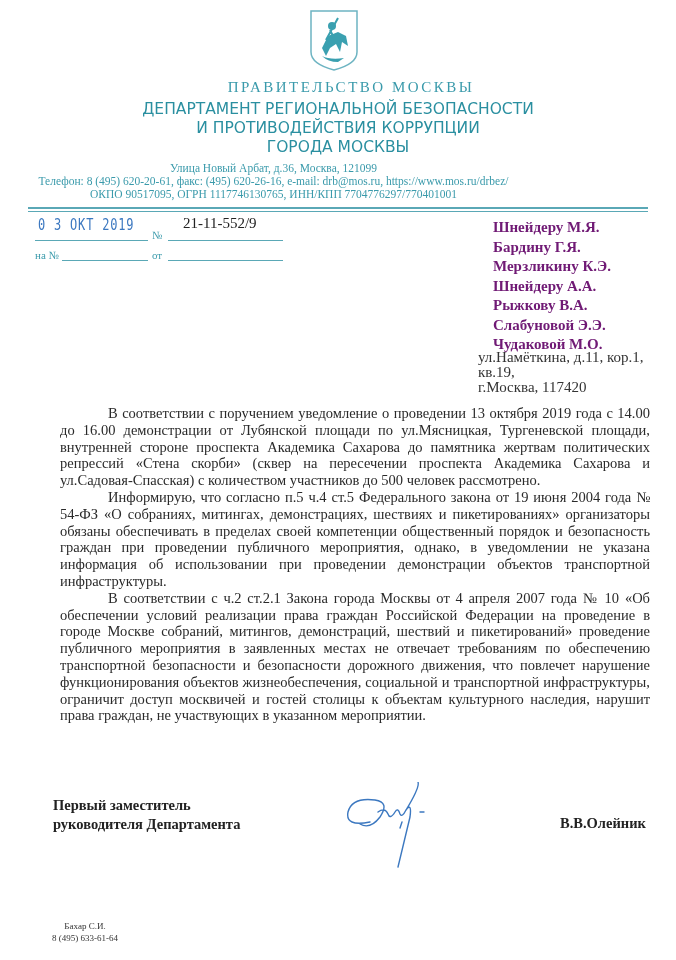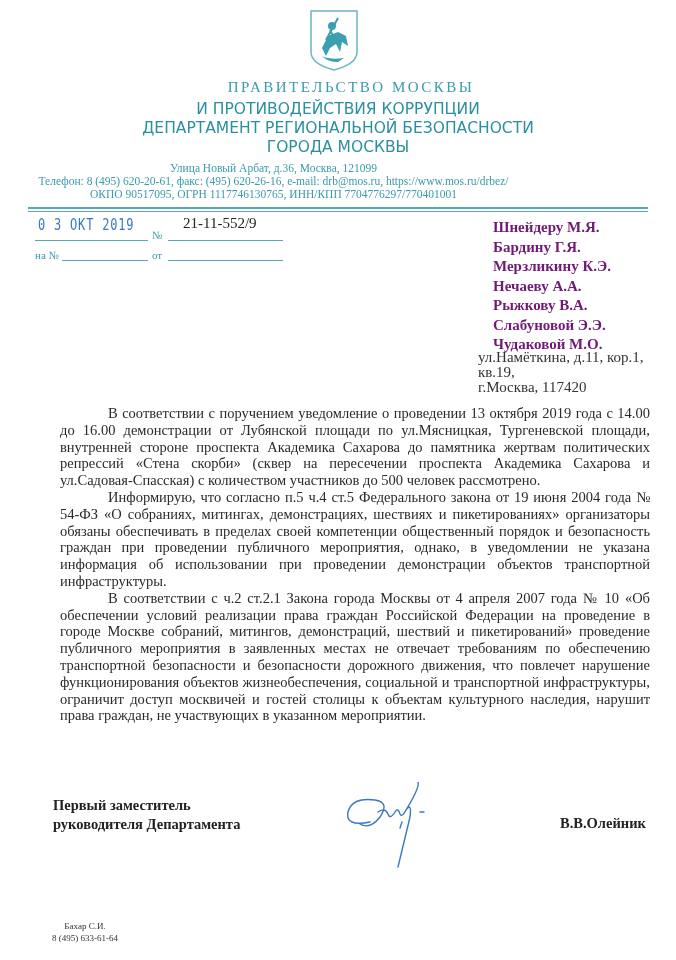--- a/index.html
+++ b/index.html
@@ -31,22 +31,22 @@
 <svg class="abs emblem" viewBox="0 0 52 64">
   <path d="M3 3 H49 V44 Q49 56 26 62 Q3 56 3 44 Z" fill="none" stroke="#6db4c2" stroke-width="1.5"></path>
   <path d="M14 40 L20 28 L30 24 L38 28 L40 38 L34 34 L32 44 L28 36 L22 40 L18 48 Z" fill="#3aa0b0"></path>
   <circle cx="24" cy="18" r="4" fill="#3aa0b0"></circle>
   <path d="M22 22 L26 30 M30 10 L18 32" stroke="#3aa0b0" stroke-width="2"></path>
   <path d="M14 48 Q22 52 36 50 L30 54 Q20 54 14 48 Z" fill="#3aa0b0"></path>
 </svg>
 
 <div class="abs gov">ПРАВИТЕЛЬСТВО  МОСКВЫ</div>
 <div class="abs dept">
+  <div>ДЕПАРТАМЕНТ РЕГИОНАЛЬНОЙ БЕЗОПАСНОСТИ</div>
   <div>И ПРОТИВОДЕЙСТВИЯ КОРРУПЦИИ</div>
-  <div>ДЕПАРТАМЕНТ РЕГИОНАЛЬНОЙ БЕЗОПАСНОСТИ</div>
   <div>ГОРОДА МОСКВЫ</div>
 </div>
 <div class="abs addr">
   <div>Улица Новый Арбат, д.36, Москва, 121099</div>
   <div>Телефон: 8 (495) 620-20-61, факс: (495) 620-26-16, e-mail: drb@mos.ru, https://www.mos.ru/drbez/</div>
   <div>ОКПО 90517095, ОГРН 1117746130765, ИНН/КПП 7704776297/770401001</div>
 </div>
 <div class="abs rule1"></div>
 <div class="abs rule2"></div>
 
@@ -57,21 +57,21 @@
 <div class="abs line" style="left:168px;top:240px;width:115px;"></div>
 <div class="abs lbl" style="left:35px;top:249px;">на №</div>
 <div class="abs line" style="left:62px;top:260px;width:86px;"></div>
 <div class="abs lbl" style="left:152px;top:249px;">от</div>
 <div class="abs line" style="left:168px;top:260px;width:115px;"></div>
 
 <div class="abs recips">
   <div>Шнейдеру М.Я.</div>
   <div>Бардину Г.Я.</div>
   <div>Мерзликину К.Э.</div>
-  <div>Нечаеву А.А.</div>
+  <div>Шнейдеру А.А.</div>
   <div>Рыжкову В.А.</div>
   <div>Слабуновой Э.Э.</div>
   <div>Чудаковой М.О.</div>
 </div>
 <div class="abs raddr">
   <div>ул.Намёткина, д.11, кор.1, кв.19,</div>
   <div>г.Москва, 117420</div>
 </div>
 
 <div class="abs body">

